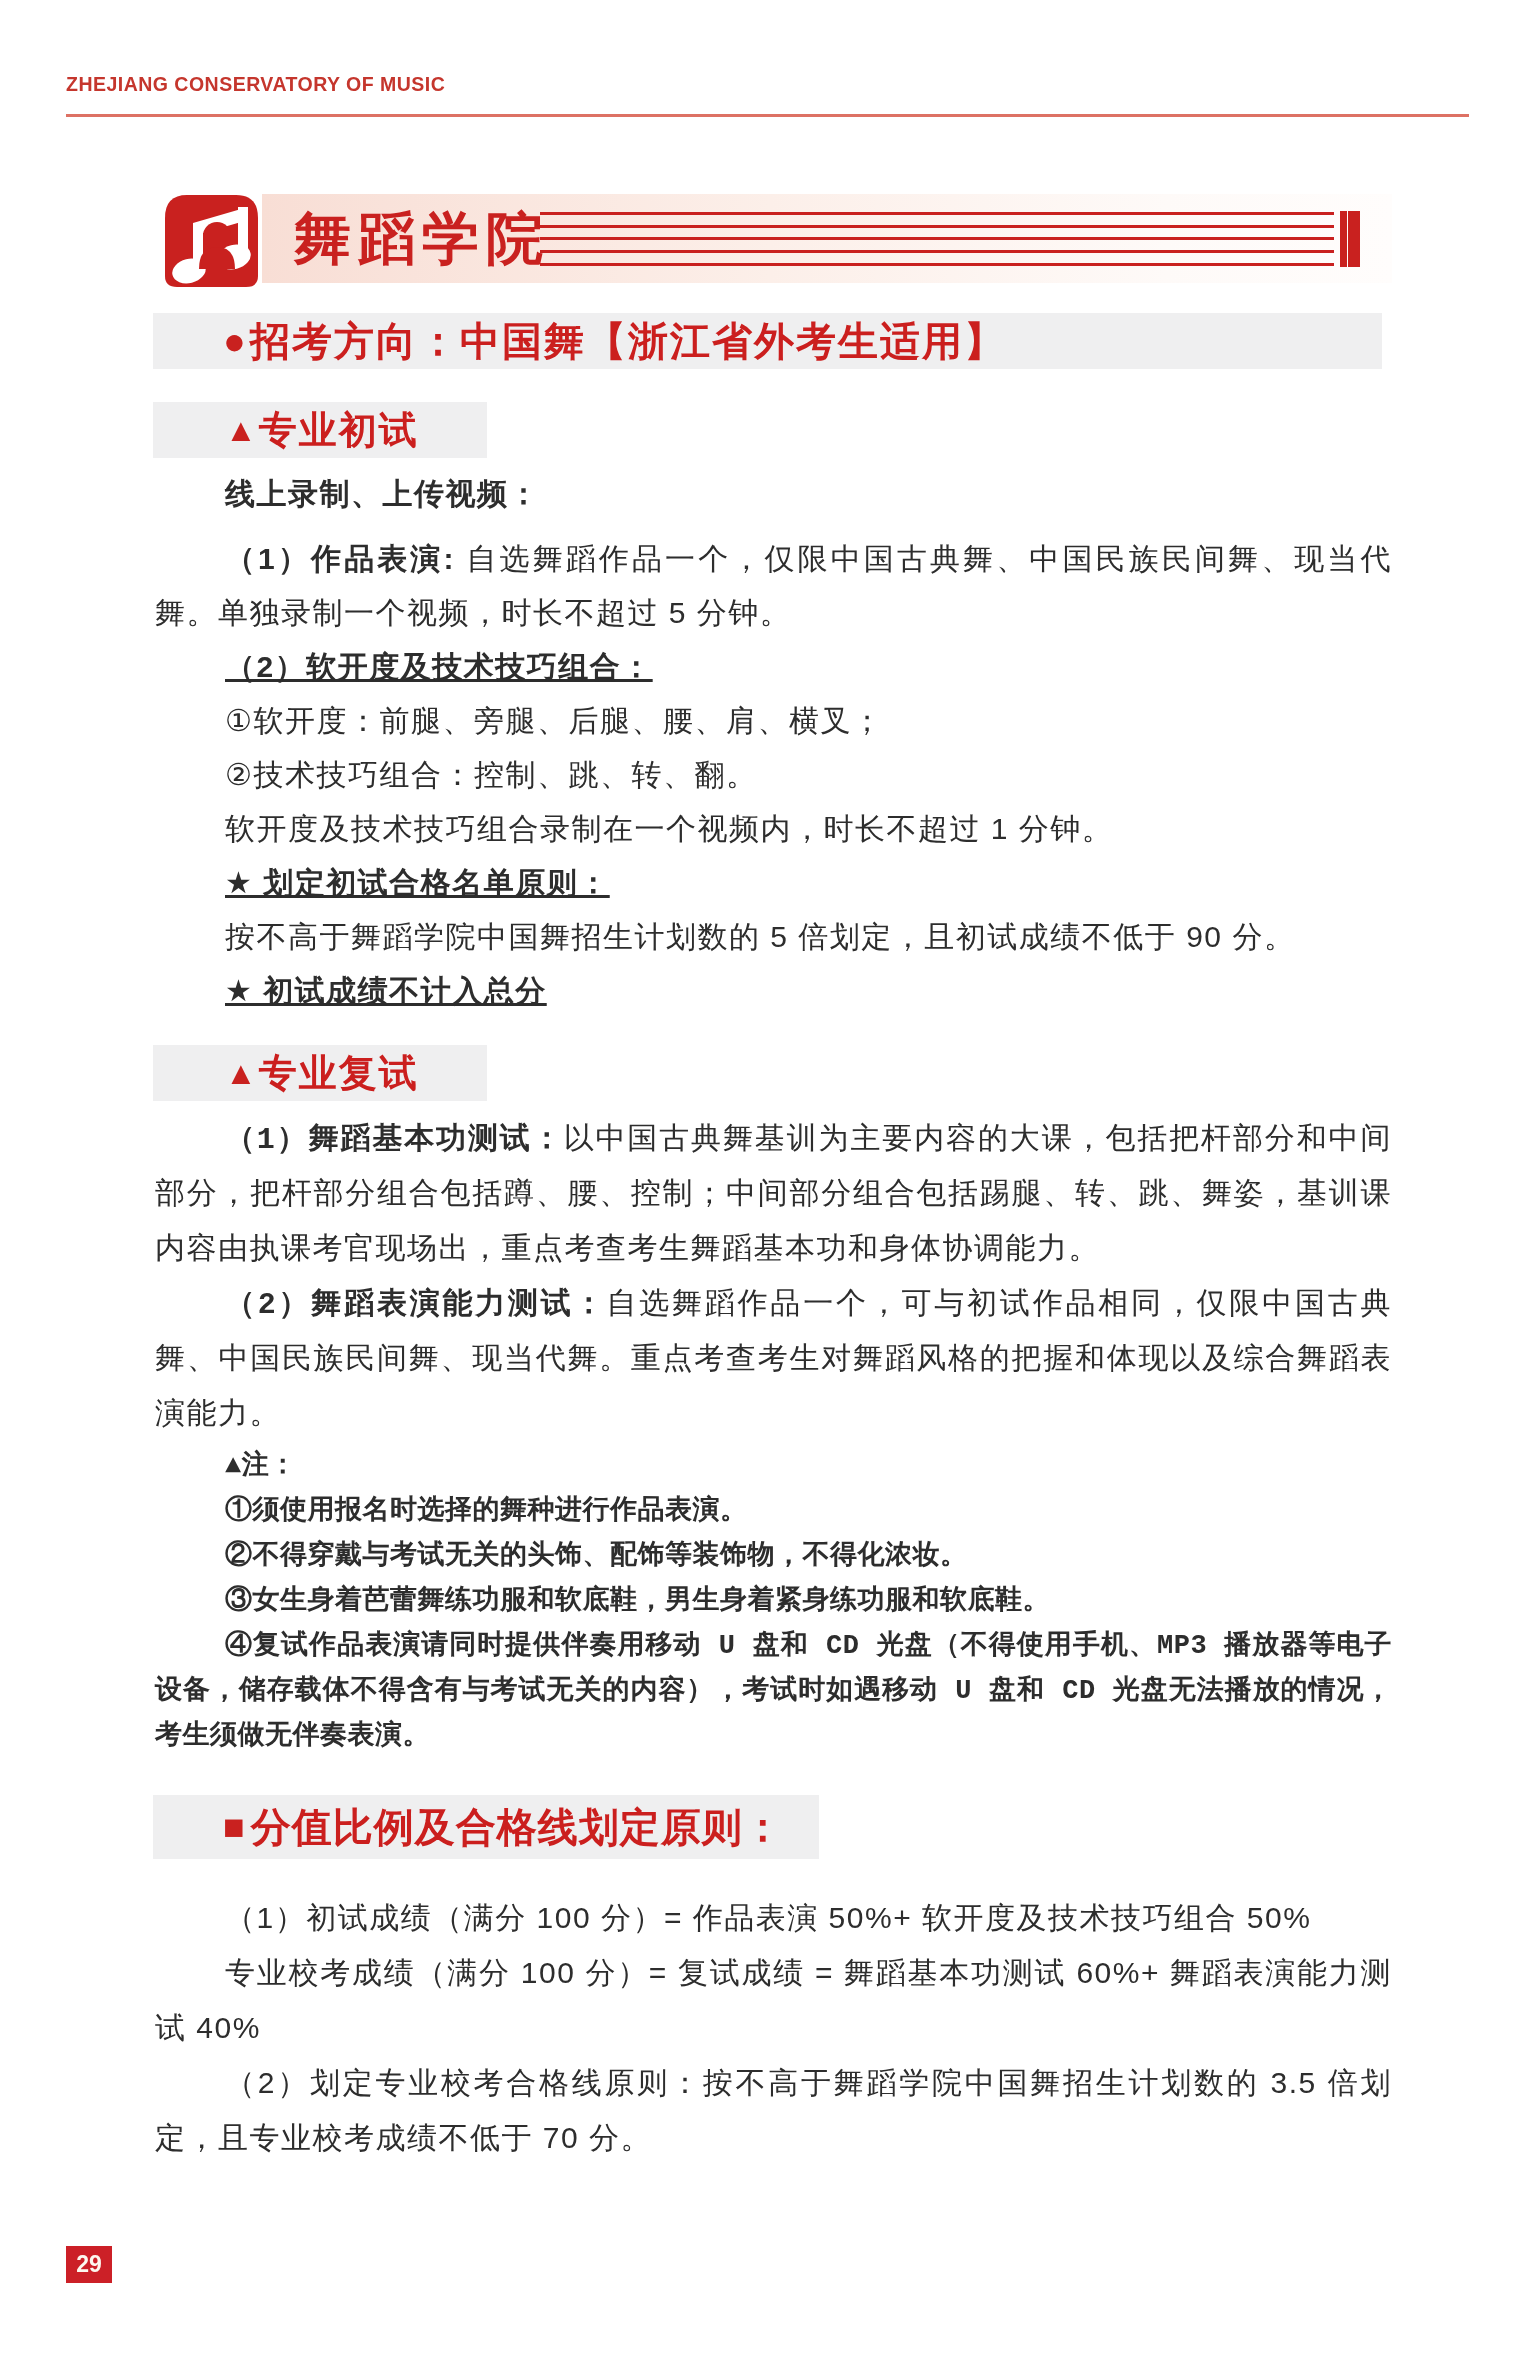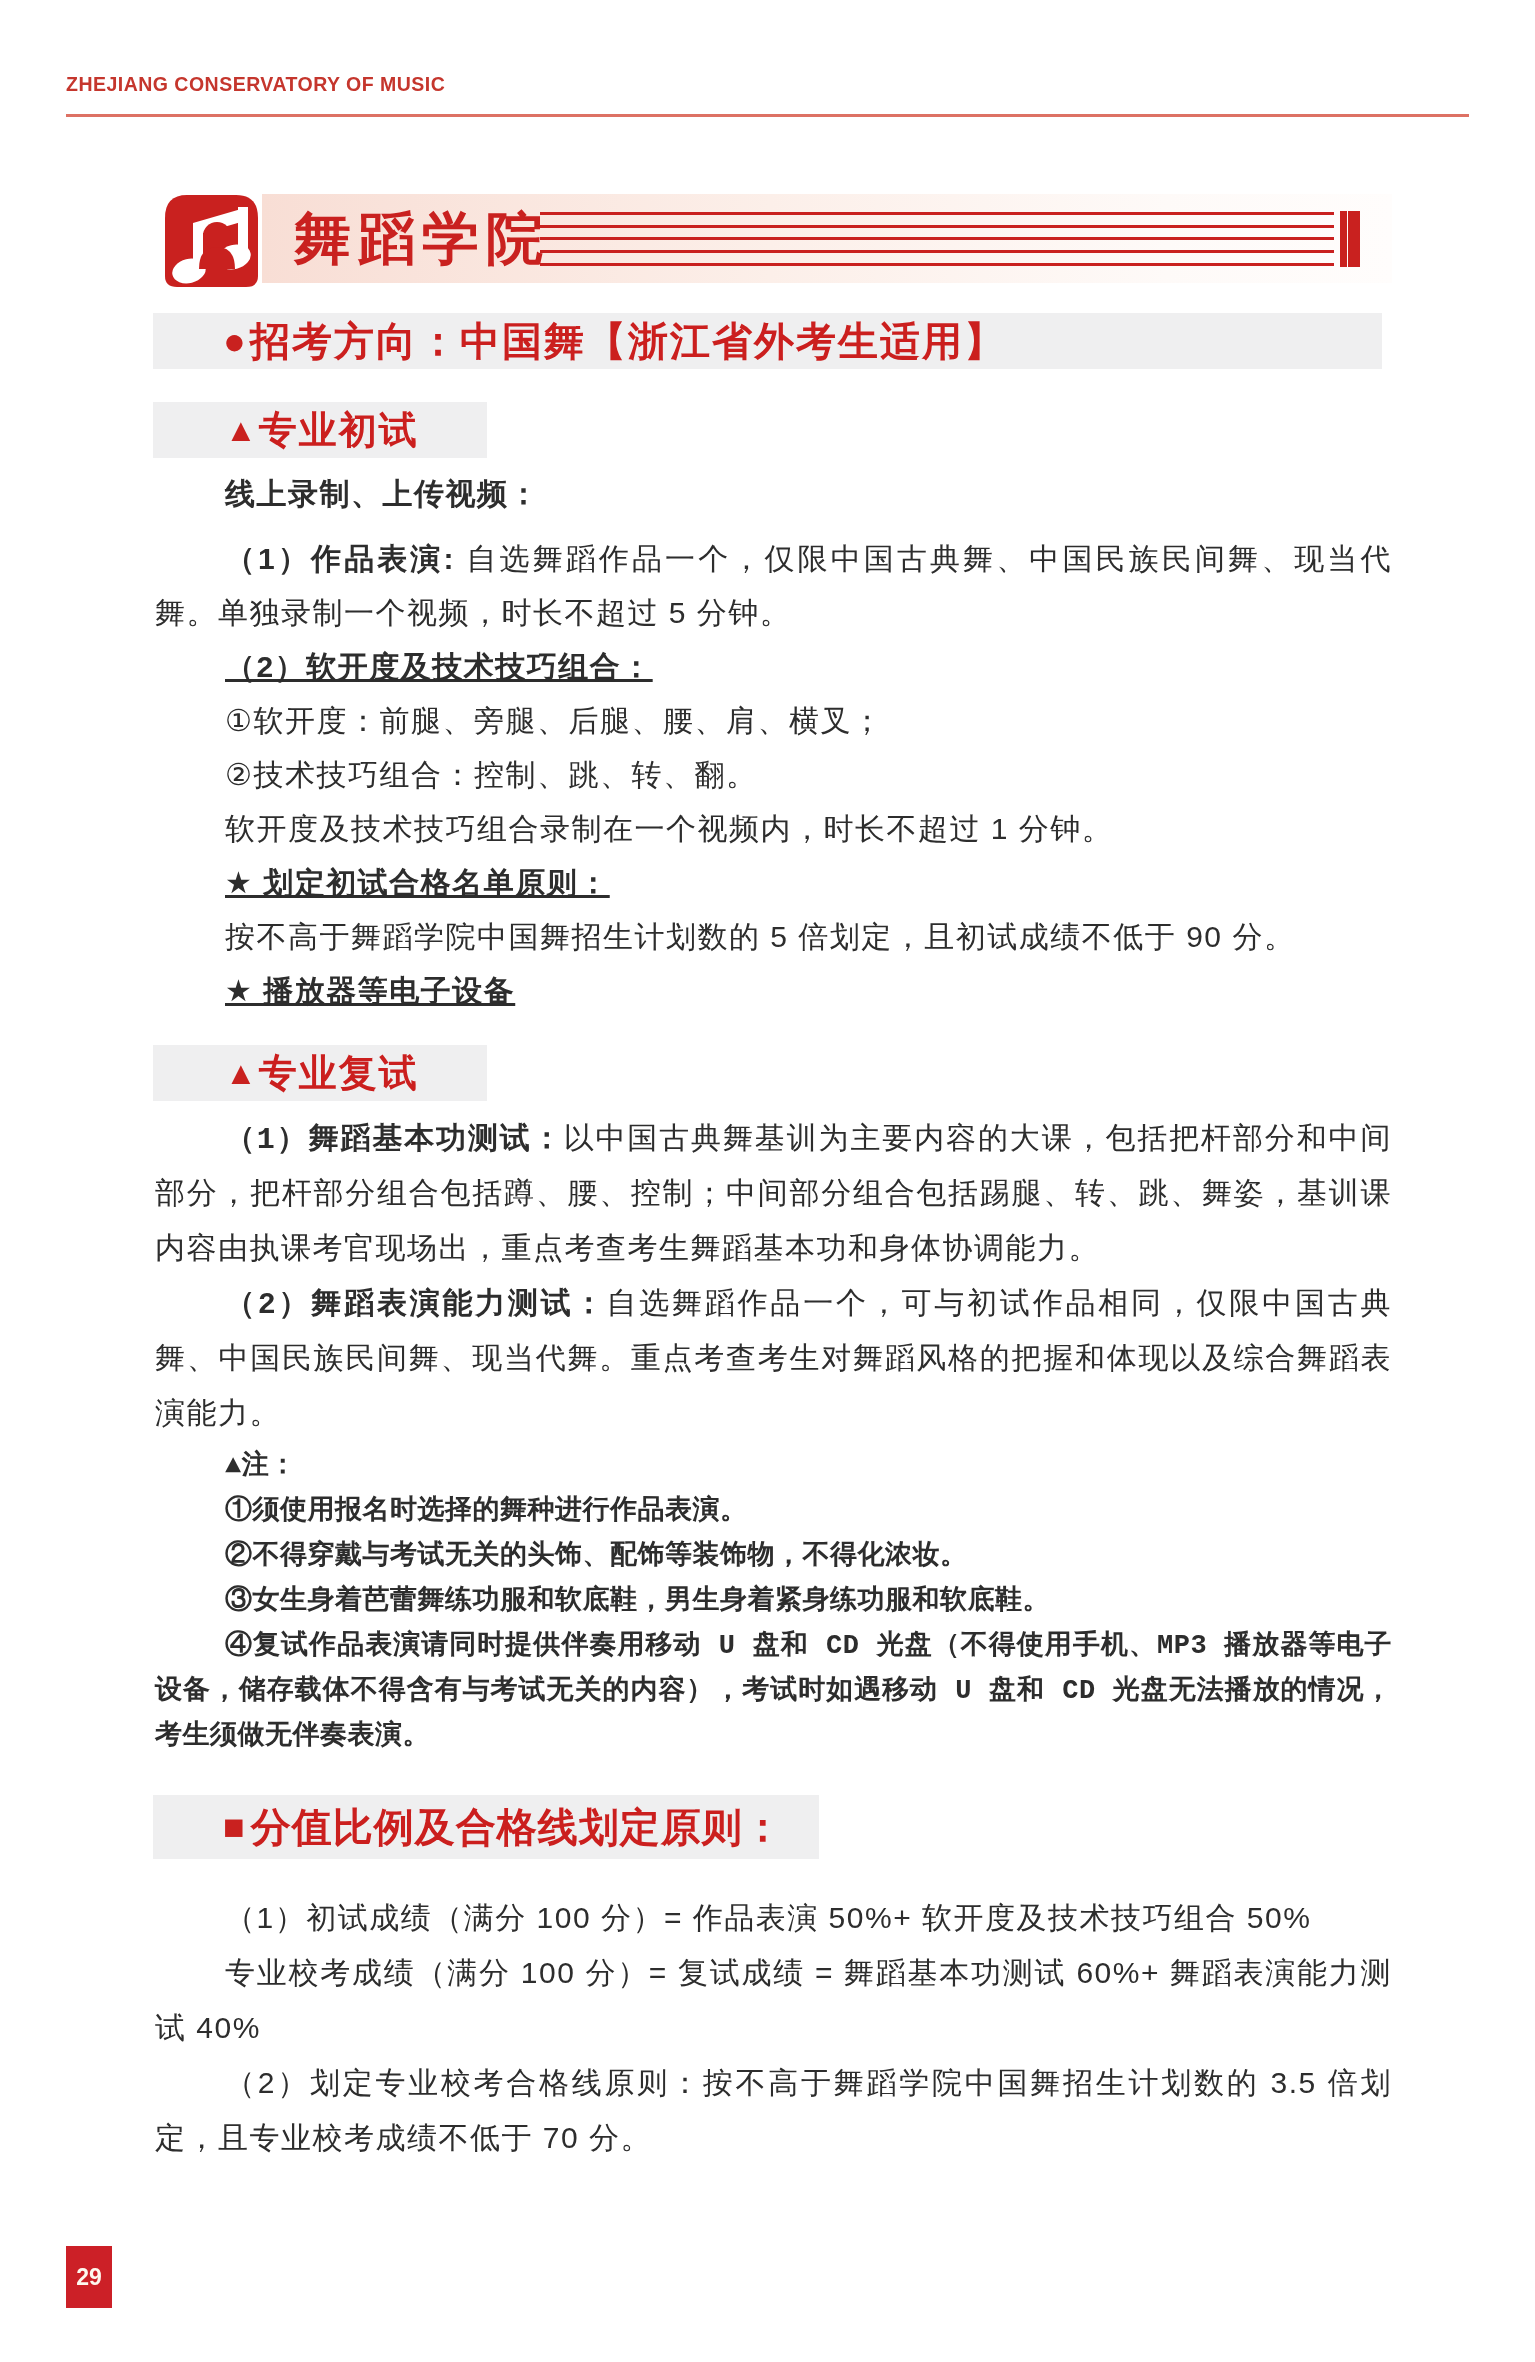--- a/index.html
+++ b/index.html
@@ -54,21 +54,21 @@
   .para{line-height:54px;}
   .content-second .para,.content-score .para{line-height:55px;}
   .indent{text-indent:70px;}
   .mt14{margin-top:14px;}
   .bold{font-weight:700;text-decoration:underline;}
   .subtitle{line-height:48px;font-weight:700;text-indent:70px;}
   .subtitle .u{text-underline-offset:7px;text-decoration-thickness:2.5px;}
   .notes{margin-top:1px;font-weight:700;font-size:27px;letter-spacing:.5px;}
   .notes .para{line-height:45px;}
 
-  .page-num{position:absolute;left:66px;top:2246px;width:46px;height:62px;background:var(--page-num-bg);
+  .page-num{position:absolute;left:66px;top:2246px;width:46px;height:37px;background:var(--page-num-bg);
     color:#fdf8ef;font-size:23px;font-weight:700;display:flex;align-items:center;justify-content:center;}
 </style>
 </head>
 <body>
 
 <div class="page">
 
   <div class="brand">ZHEJIANG CONSERVATORY OF MUSIC</div>
   <div class="brand-rule"></div>
 
@@ -106,21 +106,21 @@
 
   <div class="content content-first">
     <p class="subtitle"><span class="u">线上录制、上传视频：</span></p>
     <p class="para indent mt14"><b>（1）作品表演:</b><span> 自选舞蹈作品一个，仅限中国古典舞、中国民族民间舞、现当代舞。单独录制一个视频，时长不超过 5 分钟。</span></p>
     <p class="para indent bold">（2）软开度及技术技巧组合：</p>
     <p class="para indent">①软开度：前腿、旁腿、后腿、腰、肩、横叉；</p>
     <p class="para indent">②技术技巧组合：控制、跳、转、翻。</p>
     <p class="para indent">软开度及技术技巧组合录制在一个视频内，时长不超过 1 分钟。</p>
     <p class="para indent bold">★ 划定初试合格名单原则：</p>
     <p class="para indent">按不高于舞蹈学院中国舞招生计划数的 5 倍划定，且初试成绩不低于 90 分。</p>
-    <p class="para indent bold">★ 播放器等电子设备</p>
+    <p class="para indent bold">★ 初试成绩不计入总分</p>
   </div>
 
   <div class="hbar hbar-sub hbar-second">
     <span class="tri">▲</span>
     <span class="hbar-title">专业复试</span>
   </div>
 
   <div class="content content-second">
     <p class="para indent"><b>（1）舞蹈基本功测试：</b><span>以中国古典舞基训为主要内容的大课，包括把杆部分和中间部分，把杆部分组合包括蹲、腰、控制；中间部分组合包括踢腿、转、跳、舞姿，基训课内容由执课考官现场出，重点考查考生舞蹈基本功和身体协调能力。</span></p>
     <p class="para indent"><b>（2）舞蹈表演能力测试：</b><span>自选舞蹈作品一个，可与初试作品相同，仅限中国古典舞、中国民族民间舞、现当代舞。重点考查考生对舞蹈风格的把握和体现以及综合舞蹈表演能力。</span></p>

